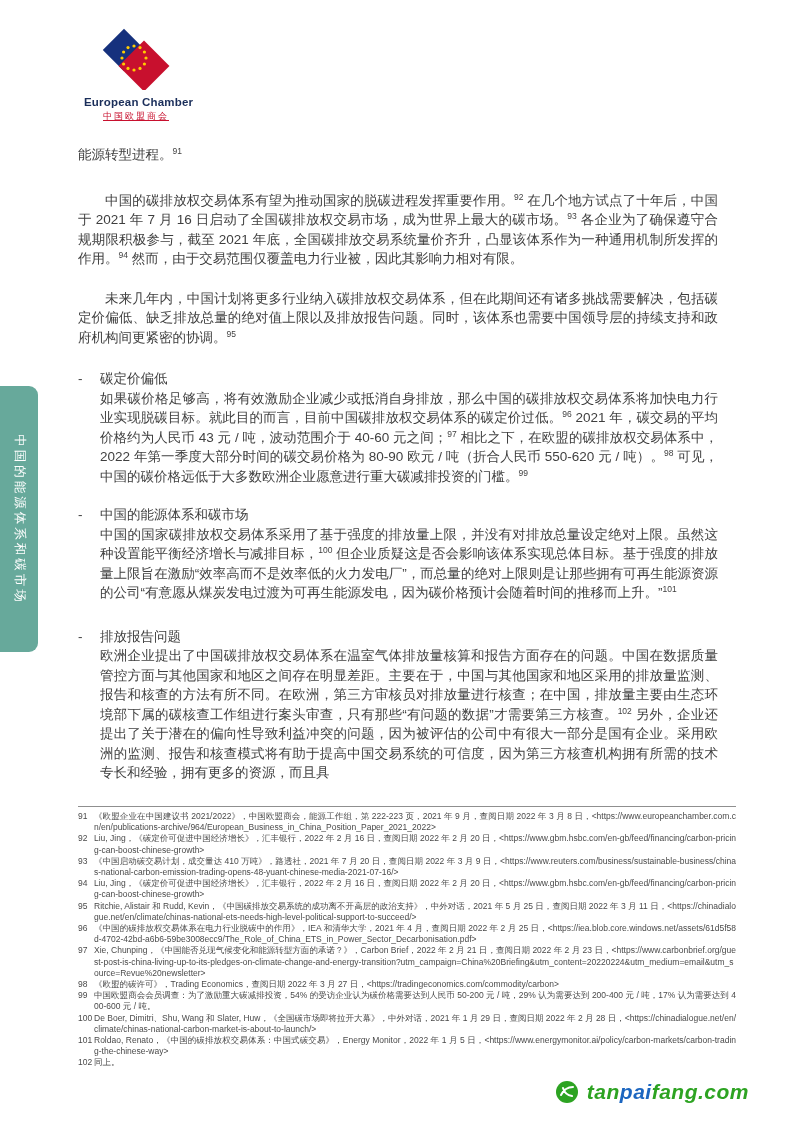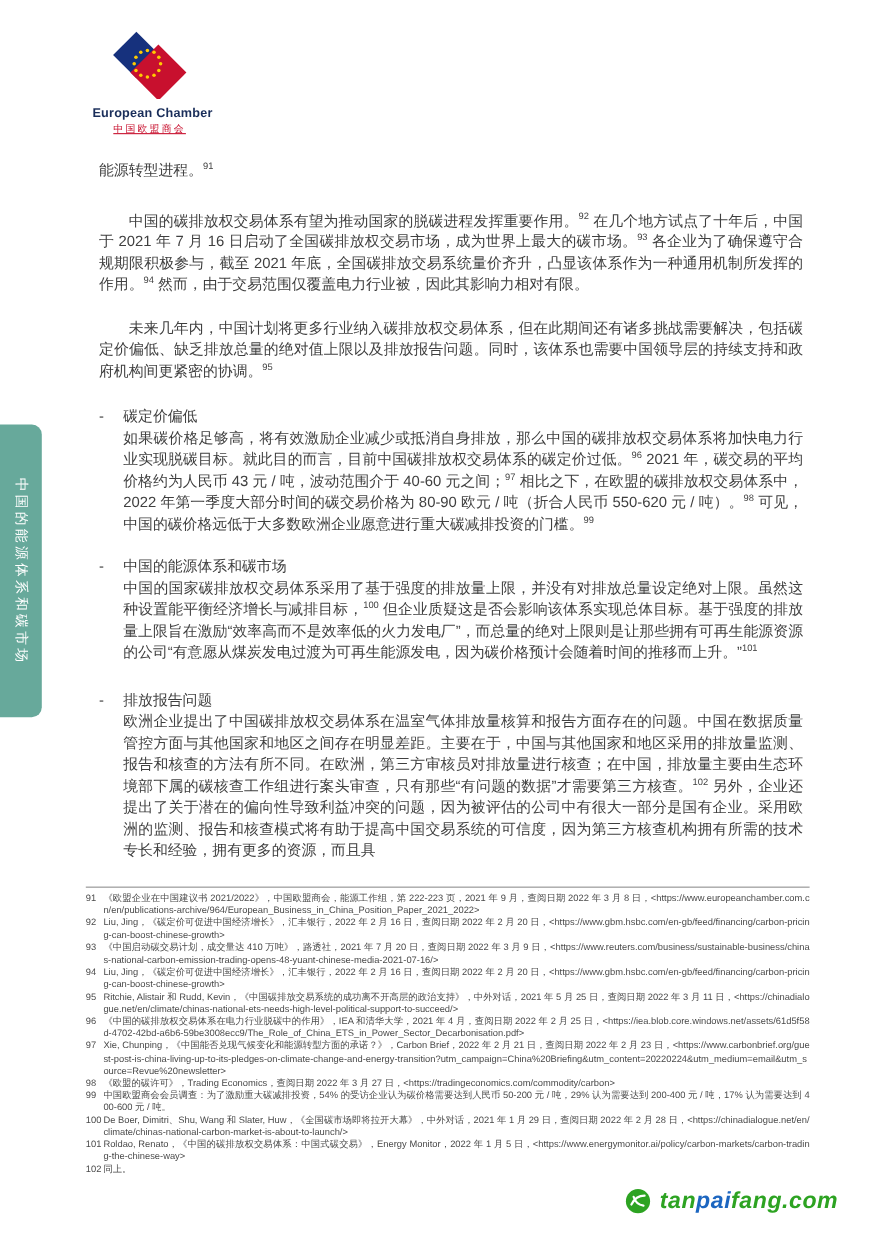--- a/index.html
+++ b/index.html
@@ -10,21 +10,21 @@
   .chamber{position:absolute;left:84px;top:28px;width:104px;text-align:center;}
   .chamber-title{font-size:11.5px;font-weight:bold;color:#1a2e5a;letter-spacing:.2px;margin-top:2px;white-space:nowrap;}
   .chamber-sub{font-size:9px;color:#c8102e;letter-spacing:2px;margin-top:2px;text-decoration:underline;}
 
   
   .side-tab{position:absolute;left:0;top:386px;width:38px;height:266px;background:#67a99b;
             border-radius:0 9px 9px 0;display:flex;align-items:center;justify-content:center;}
   .side-tab span{transform:rotate(90deg);white-space:nowrap;color:#ffffff;font-size:12.5px;letter-spacing:3px;}
 
   
-  .content{position:absolute;left:90px;top:145px;width:640px;}
+  .content{position:absolute;left:78px;top:145px;width:640px;}
   .body-text{margin:0;font-size:13.5px;line-height:19.5px;text-align:justify;color:#3f3f3f;}
   .indent{text-indent:2em;}
   sup.fnref{font-size:8.5px;line-height:0;vertical-align:super;color:#3f3f3f;}
   h2.heading{margin:24px 0 0 0;font-size:14px;line-height:19px;font-weight:bold;color:#333333;}
   .p1{margin-top:26px;}
   .p2{margin-top:20px;}
   .bullet{position:relative;padding-left:22px;}
   .b1{margin-top:22px;} .b2{margin-top:19px;} .b3{margin-top:24px;}
   .bullet .dash{position:absolute;left:0;top:0;font-size:13.5px;line-height:19.5px;color:#3f3f3f;}
   .bullet-title{font-size:13.5px;line-height:19.5px;color:#3f3f3f;}
@@ -40,21 +40,21 @@
   .footer{position:absolute;left:38px;top:1140px;display:flex;align-items:center;font-family:Liberation Serif, serif;}
   .pagenum{font-size:15px;color:#4a4a4a;}
   .pagelabel{font-size:12.5px;color:#0f766e;letter-spacing:1px;margin-left:10px;}
   .rb-logo{display:flex;align-items:flex-end;margin-left:26px;}
   .rb-text{line-height:1;}
   .rb-roland{font-size:9px;color:#3a3a3a;letter-spacing:.5px;}
   .rb-berger{font-size:18px;color:#3a3a3a;letter-spacing:.3px;margin-top:1px;}
   .rb-mark{margin-left:5px;}
 
   
-  .watermark{position:absolute;right:31px;top:1080px;display:flex;align-items:center;}
+  .watermark{position:absolute;right:44px;top:1080px;display:flex;align-items:center;}
   .wm-text{font-size:21px;font-weight:bold;font-style:italic;letter-spacing:.5px;margin-left:8px;
            font-family:"Liberation Sans","DejaVu Sans",sans-serif;}
   .wm-green{color:#2da322;} .wm-blue{color:#1c66c0;}
 </style>
 </head>
 <body>
 
 <div class="page">
 
   <div class="chamber">

